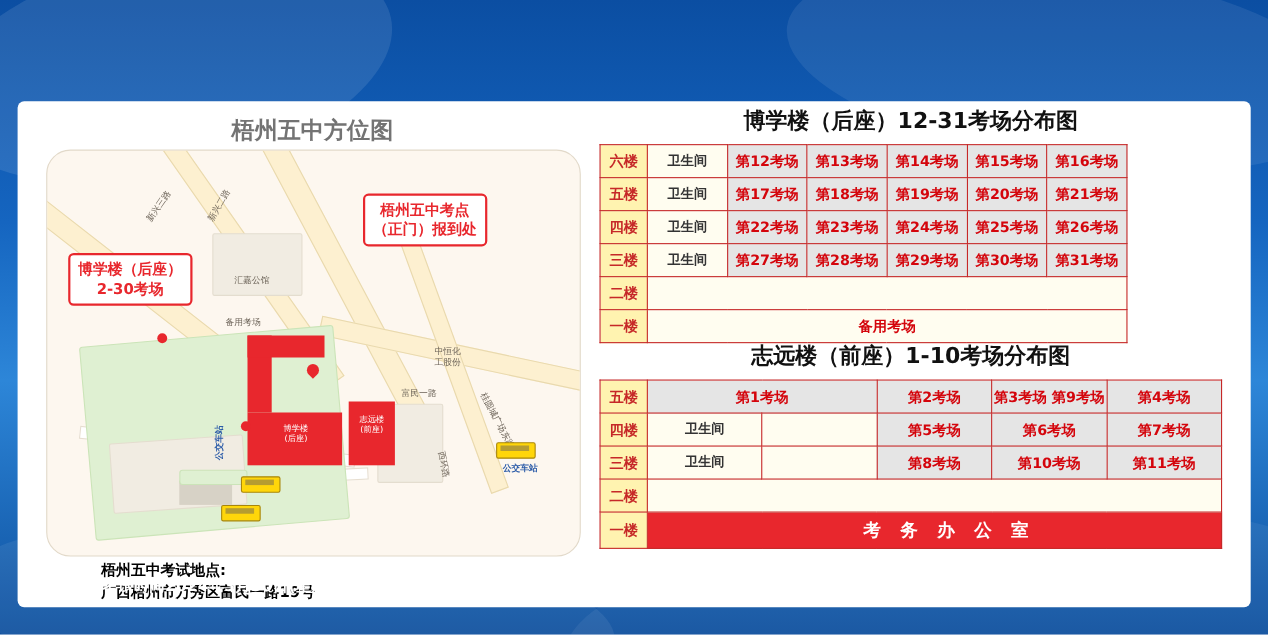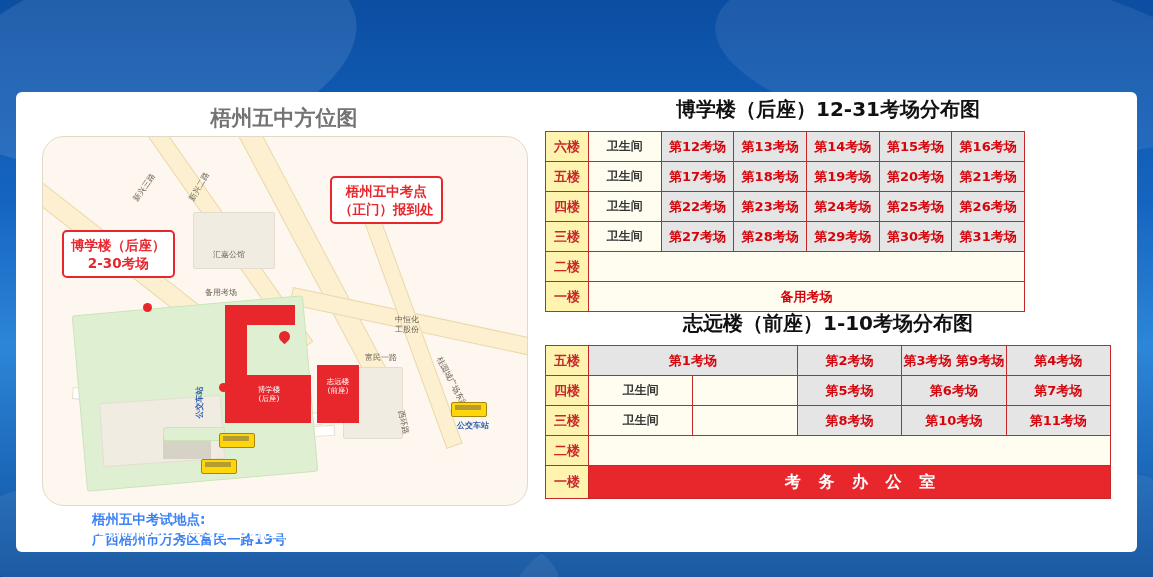--- a/index.html
+++ b/index.html
@@ -80,21 +80,21 @@
     position:absolute;border:2px solid #e8272d;border-radius:5px;background:#ffffff;
     color:#e8272d;font-weight:bold;font-size:13.5px;line-height:1.35;text-align:center;
     padding:4px 7px;font-family:"DejaVu Sans","Liberation Sans",sans-serif;white-space:nowrap;
   }
   .pin{position:absolute;width:11px;height:11px;border-radius:50% 50% 50% 0;
        background:#e8272d;transform:rotate(-45deg);}
   .marker-dot{position:absolute;width:9px;height:9px;border-radius:50%;background:#e8272d;}
   .bus{position:absolute;width:34px;height:13px;background:#ffd60a;border:1px solid #a8860b;border-radius:2px;}
   .bus:after{content:"";position:absolute;left:3px;top:2px;width:26px;height:5px;background:#6b6257;opacity:.5;}
   #map-address{
-    position:absolute;left:58px;top:412px;width:320px;color:#3b82f6;font-weight:bold;
+    position:absolute;left:58px;top:412px;width:320px;color:#000000;font-weight:bold;
     font-size:13.5px;line-height:1.45;
     font-family:"DejaVu Sans","Liberation Sans",sans-serif;
   }
 
   
   #tables-panel{position:absolute;left:512px;top:0;width:600px;height:440px;}
   .tbl-heading{
     text-align:center;font-size:20px;font-weight:bold;color:#111;
     font-family:"DejaVu Sans","Liberation Sans",sans-serif;margin:0;
   }

